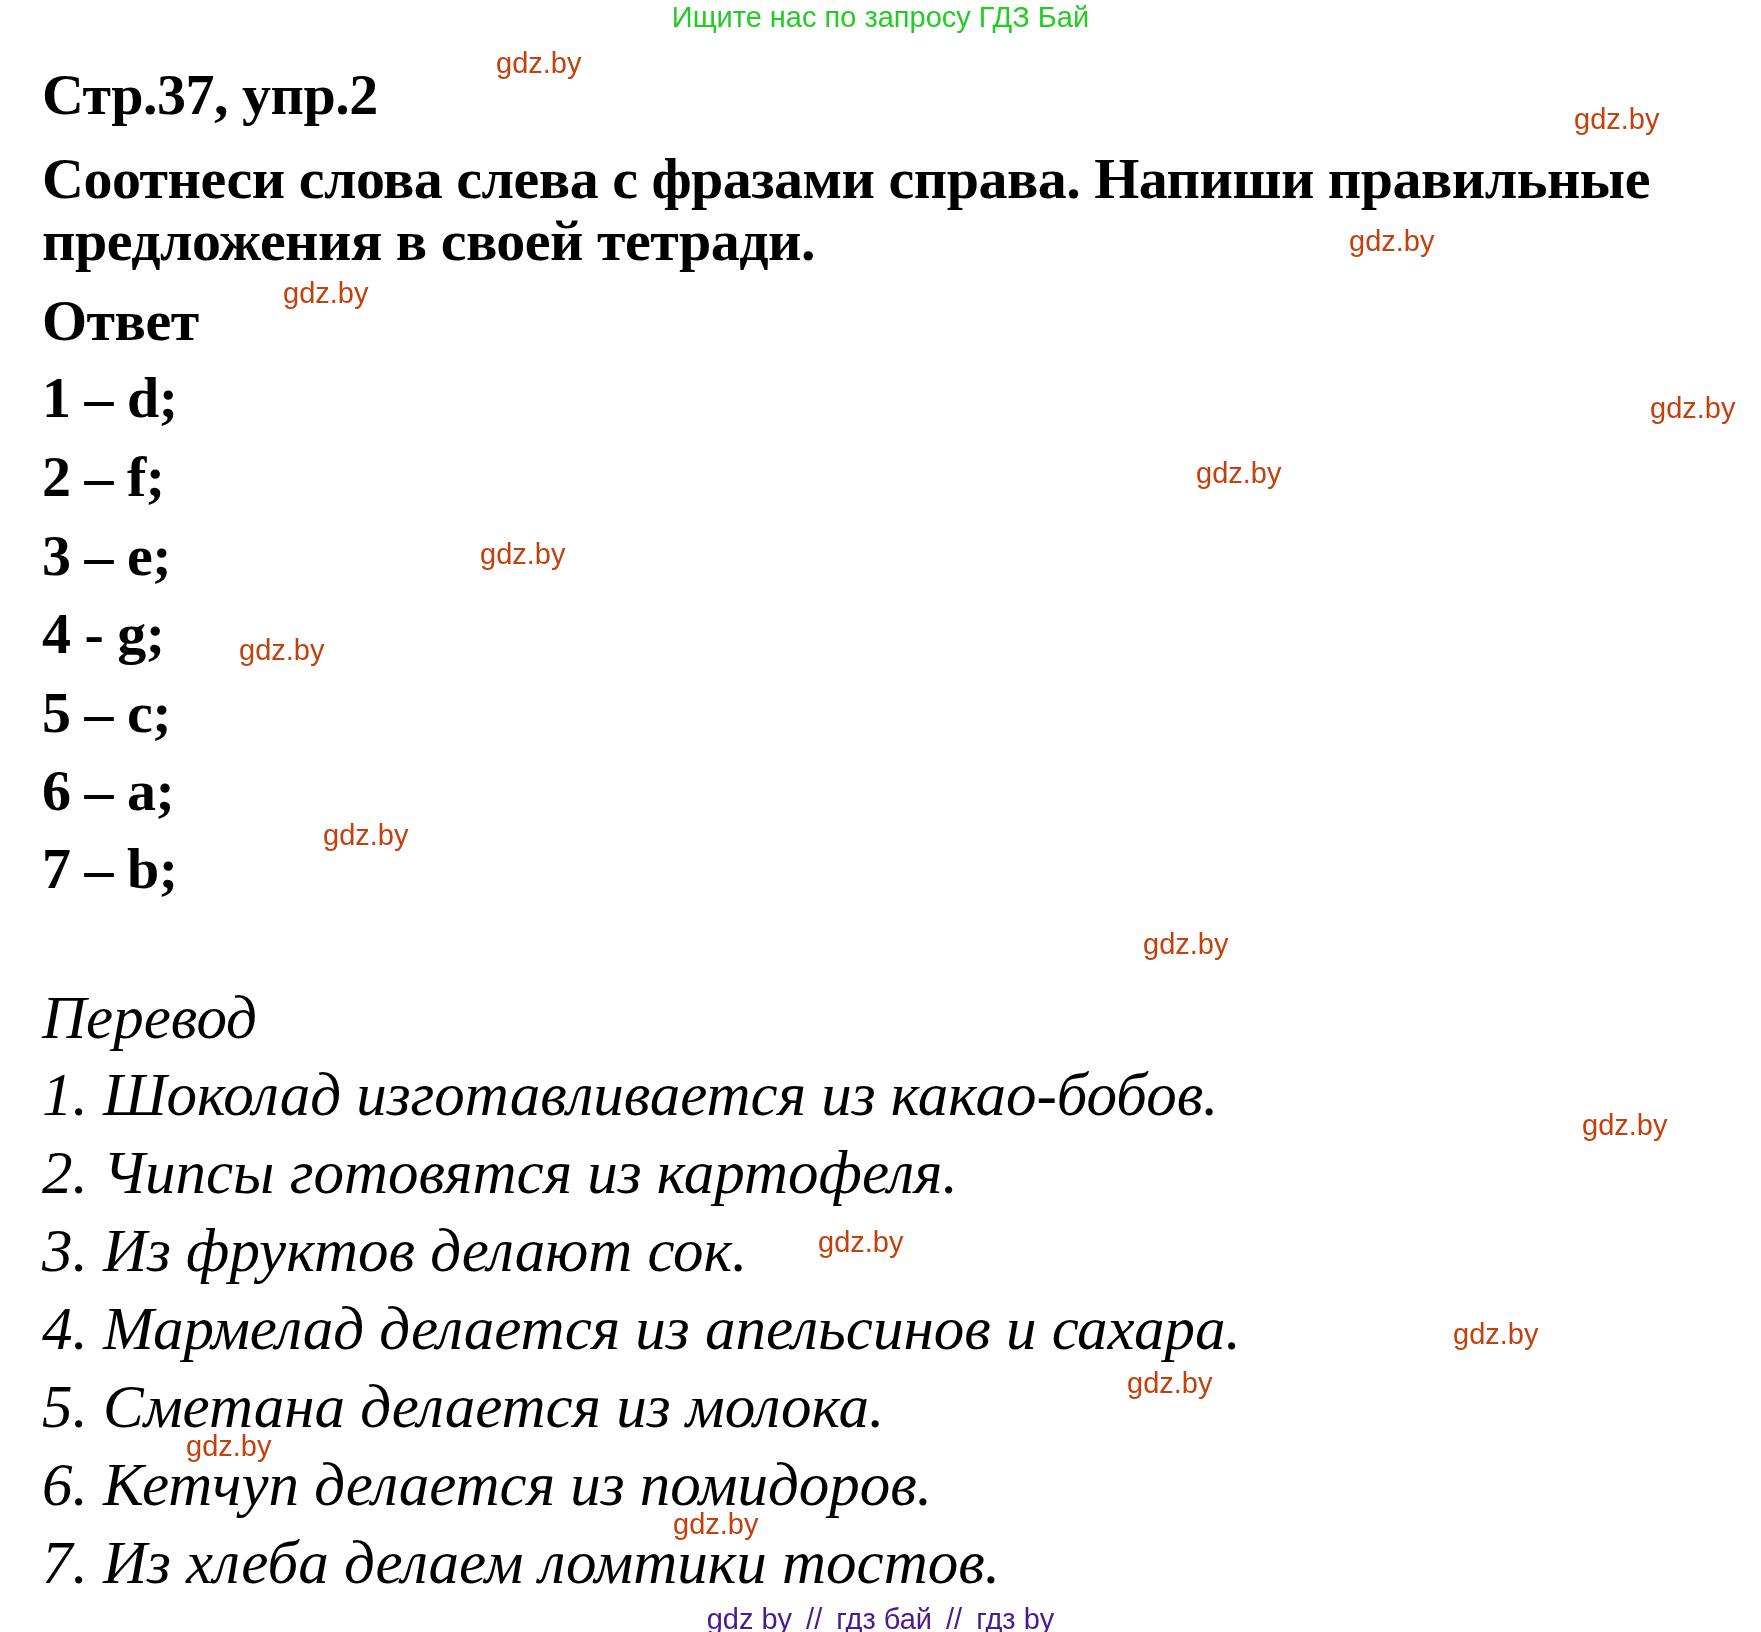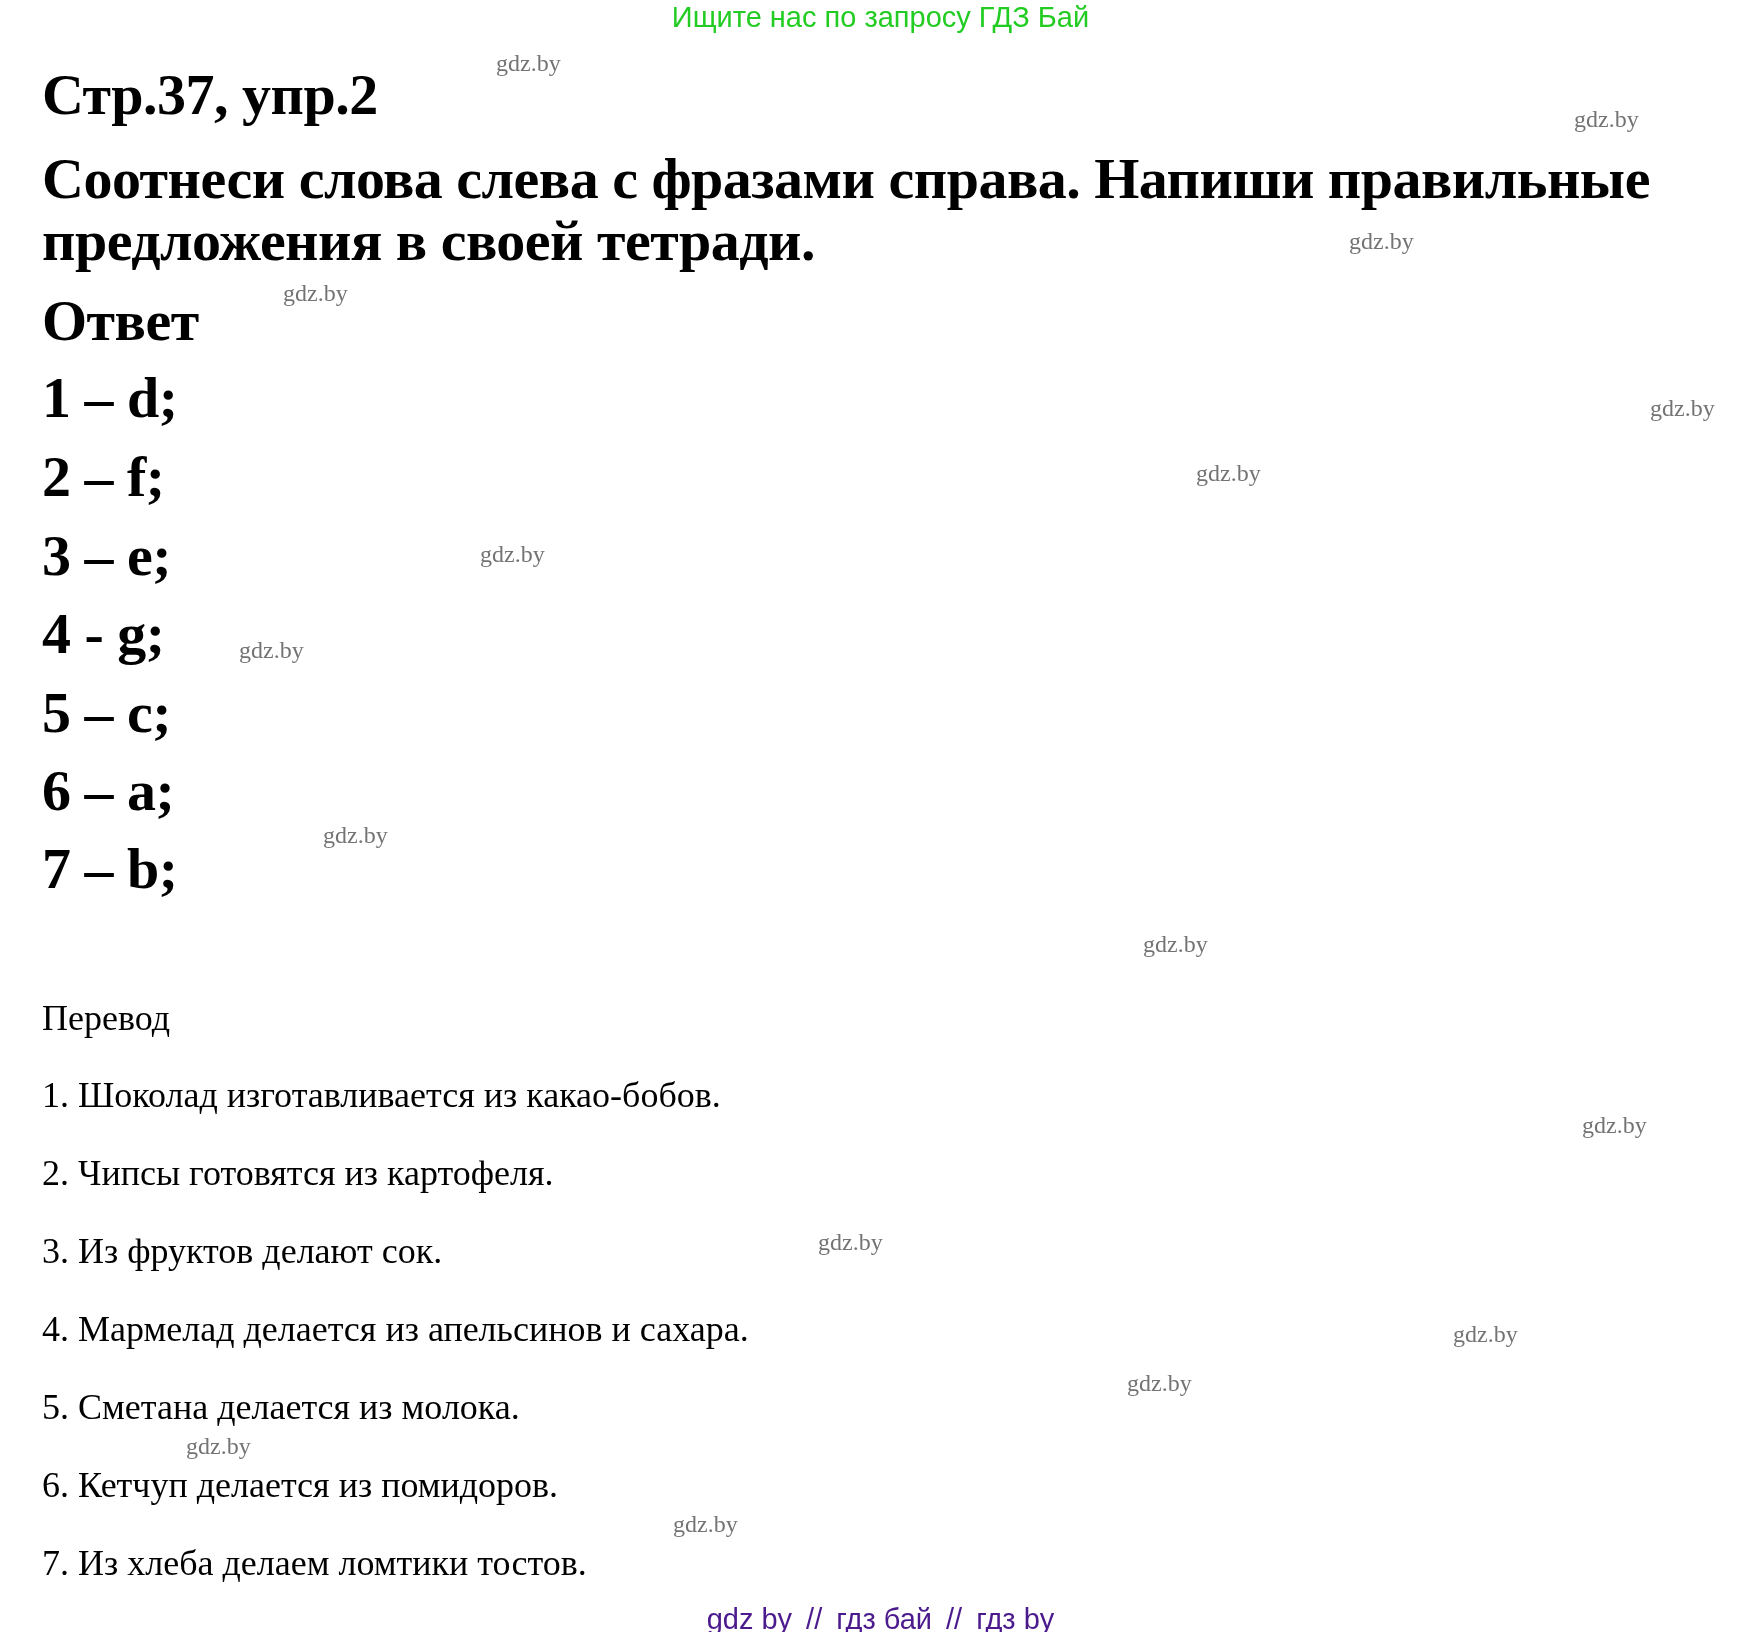--- a/index.html
+++ b/index.html
@@ -25,28 +25,29 @@
       line-height: 66px;
       letter-spacing: -0.5px;
     }
     .title { top: 62px; }
     .task1 { top: 146px; }
     .task2 { top: 208px; text-align: center; }
     .answer-heading { top: 288px; }
     .ans { font-size: 58px; }
     .ital-line {
       left: 42px;
-      font-size: 36px;
+      font-style: italic;
+      font-size: 61px;
       line-height: 66px;
     }
     .wm {
-      font-family: Liberation Serif, serif;
-      font-size: 24px;
+      font-family: Liberation Sans, sans-serif;
+      font-size: 29px;
       line-height: 34px;
-      color: #737373;
+      color: #c2410c;
     }
     .footer {
       left: 0; width: 1761px; text-align: center;
       top: 1602px;
       font-family: "Liberation Sans", sans-serif;
       font-size: 29px; line-height: 34px;
       color: #4b1a8c;
     }
     .footer span.sep { margin: 0 14px; }
   </style>

